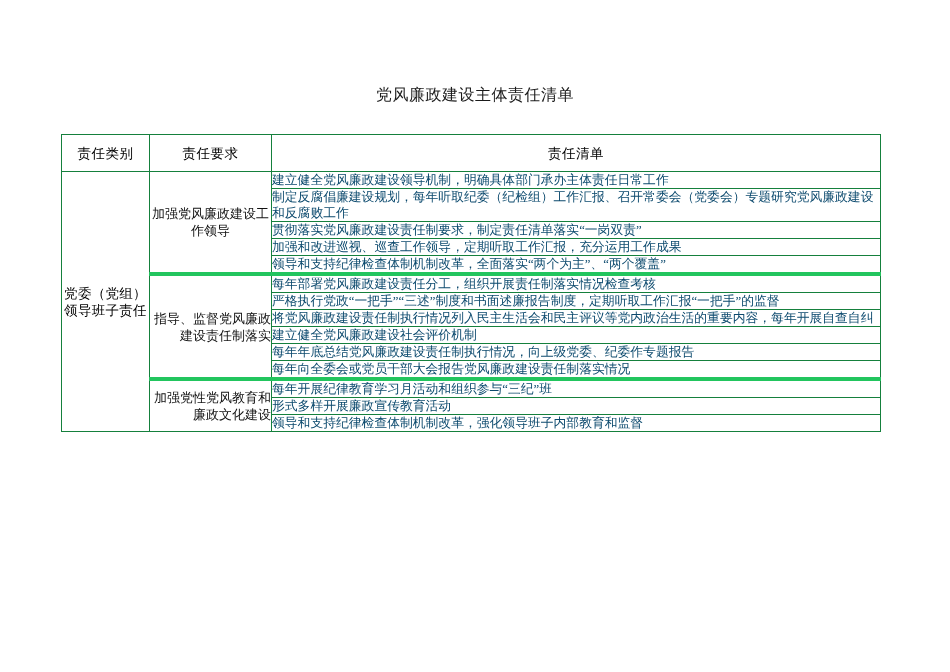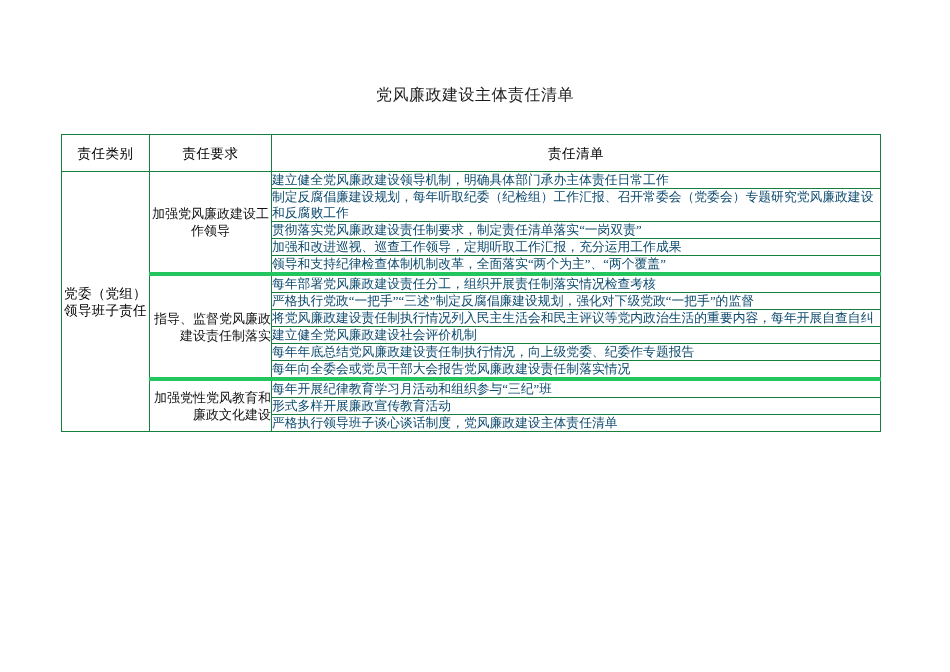--- a/index.html
+++ b/index.html
@@ -151,21 +151,21 @@
         </tr>
         <tr>
           <td class="item-cell">领导和支持纪律检查体制机制改革，全面落实“两个为主”、“两个覆盖”</td>
         </tr>
 
         <tr class="grp-start">
           <td class="req-cell grp-cell" rowspan="6">指导、监督党风廉政建设责任制落实</td>
           <td class="item-cell">每年部署党风廉政建设责任分工，组织开展责任制落实情况检查考核</td>
         </tr>
         <tr>
-          <td class="item-cell">严格执行党政“一把手”“三述”制定反腐倡廉建设规划，强化对下级党政“一把手”的监督</td>
+          <td class="item-cell">严格执行党政“一把手”“三述”制度和书面述廉报告制度，定期听取工作汇报“一把手”的监督</td>
         </tr>
         <tr>
           <td class="item-cell">将党风廉政建设责任制执行情况列入民主生活会和民主评议等党内政治生活的重要内容，每年开展自查自纠</td>
         </tr>
         <tr>
           <td class="item-cell">建立健全党风廉政建设社会评价机制</td>
         </tr>
         <tr>
           <td class="item-cell">每年年底总结党风廉政建设责任制执行情况，向上级党委、纪委作专题报告</td>
         </tr>
@@ -174,21 +174,21 @@
         </tr>
 
         <tr class="grp-start">
           <td class="req-cell grp-cell" rowspan="3">加强党性党风教育和廉政文化建设</td>
           <td class="item-cell">每年开展纪律教育学习月活动和组织参与“三纪”班</td>
         </tr>
         <tr>
           <td class="item-cell">形式多样开展廉政宣传教育活动</td>
         </tr>
         <tr>
-          <td class="item-cell">严格执行领导班子谈心谈话制度，党风廉政建设主体责任清单</td>
+          <td class="item-cell">领导和支持纪律检查体制机制改革，强化领导班子内部教育和监督</td>
         </tr>
 
       </tbody>
     </table>
   </div>
 
 
 </div>
 
 </body></html>

